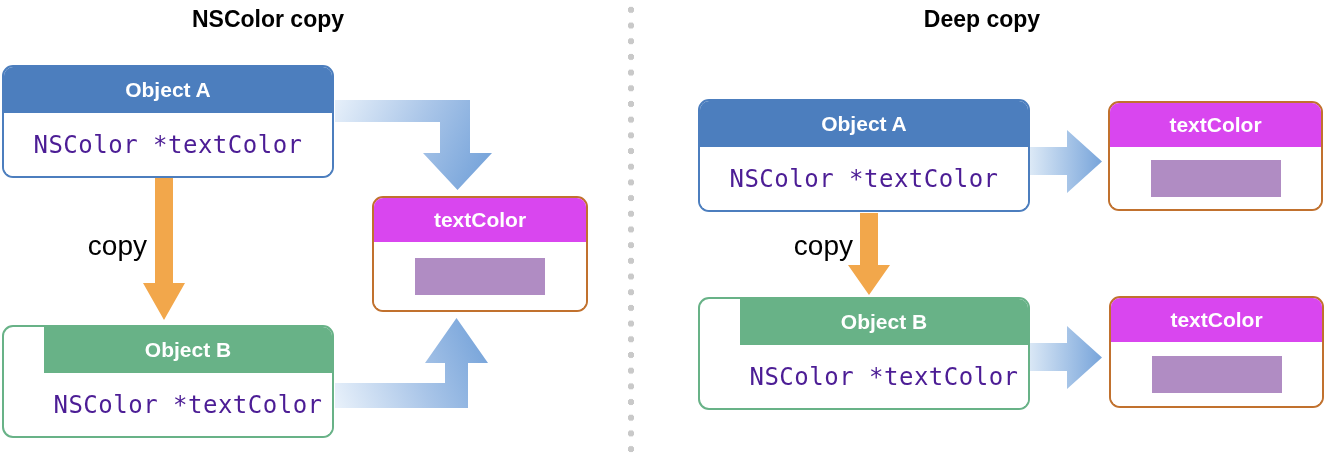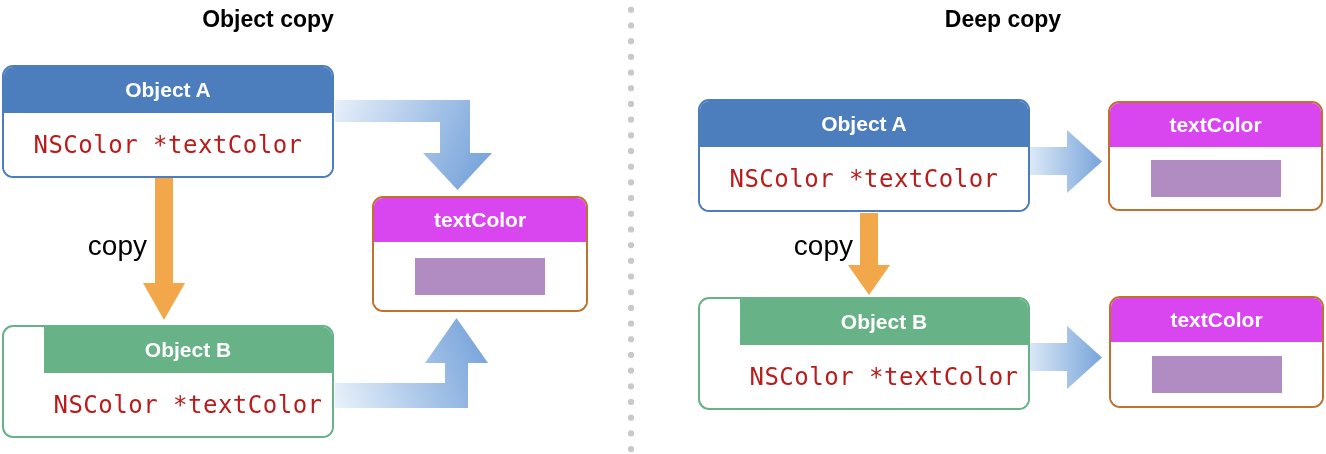--- a/index.html
+++ b/index.html
@@ -5,33 +5,33 @@
   html,body { margin:0; padding:0; background:#ffffff; }
   .canvas {
     position:relative; width:1326px; height:454px; background:#ffffff;
     font-family:"Liberation Sans", sans-serif; overflow:hidden;
   }
   .panel-title {
     position:absolute; font-size:23px; font-weight:bold; color:#000;
     text-align:center; width:220px; top:6px;
   }
   #shallow-title { left:158px; }
-  #deep-title   { left:893px; }
+  #deep-title   { left:872px; }
 
   .obj-box {
     position:absolute; border:2px solid; border-radius:11px; background:#fff;
     box-sizing:border-box; overflow:hidden; display:flex; flex-direction:column;
   }
   .obj-header {
     height:46px; flex:0 0 46px; display:flex; align-items:center; justify-content:center;
     color:#fff; font-weight:bold; font-size:21px;
   }
   .obj-body {
     flex:1; display:flex; align-items:center; justify-content:center;
-    font-family:"DejaVu Sans Mono", monospace; font-size:24px; color:#b91c1c;
+    font-family:"DejaVu Sans Mono", monospace; font-size:24px; color:#4c1d95;
     background:#fff; letter-spacing:0.5px;
   }
   .blue-box  { border-color:#4C7EBE; }
   .blue-box  .obj-header { background:#4C7EBE; }
   .green-box { border-color:#68B287;padding-left:40px; }
   .green-box .obj-header { background:#68B287; }
   .ref-box   { border-color:#C1712E; }
   .ref-box   .obj-header { background:#d946ef; height:44px; flex:0 0 44px; }
 
   #shallow-obj-a { left:2px;    top:65px;  width:332px; height:113px; }
@@ -95,21 +95,21 @@
     <polygon points="860,213 878,213 878,265 890,265 869,295 848,265 860,265" fill="#F2A74B"></polygon>
 
     <polygon points="1030,147 1067,147 1067,130 1102,161.5 1067,193 1067,175 1030,175" fill="url(#gradRightA)"></polygon>
 
     <polygon points="1028,343 1067,343 1067,326 1102,357.5 1067,389 1067,371 1028,371" fill="url(#gradRightB)"></polygon>
   </svg>
 
   <div class="divider"></div>
 
   <div>
-    <div class="panel-title" id="shallow-title">Object copy</div>
+    <div class="panel-title" id="shallow-title">NSColor copy</div>
 
     <div class="obj-box blue-box" id="shallow-obj-a">
       <div class="obj-header">
         <span>Object A</span>
       </div>
       <div class="obj-body">
         <span>NSColor *textColor</span>
       </div>
     </div>
 

